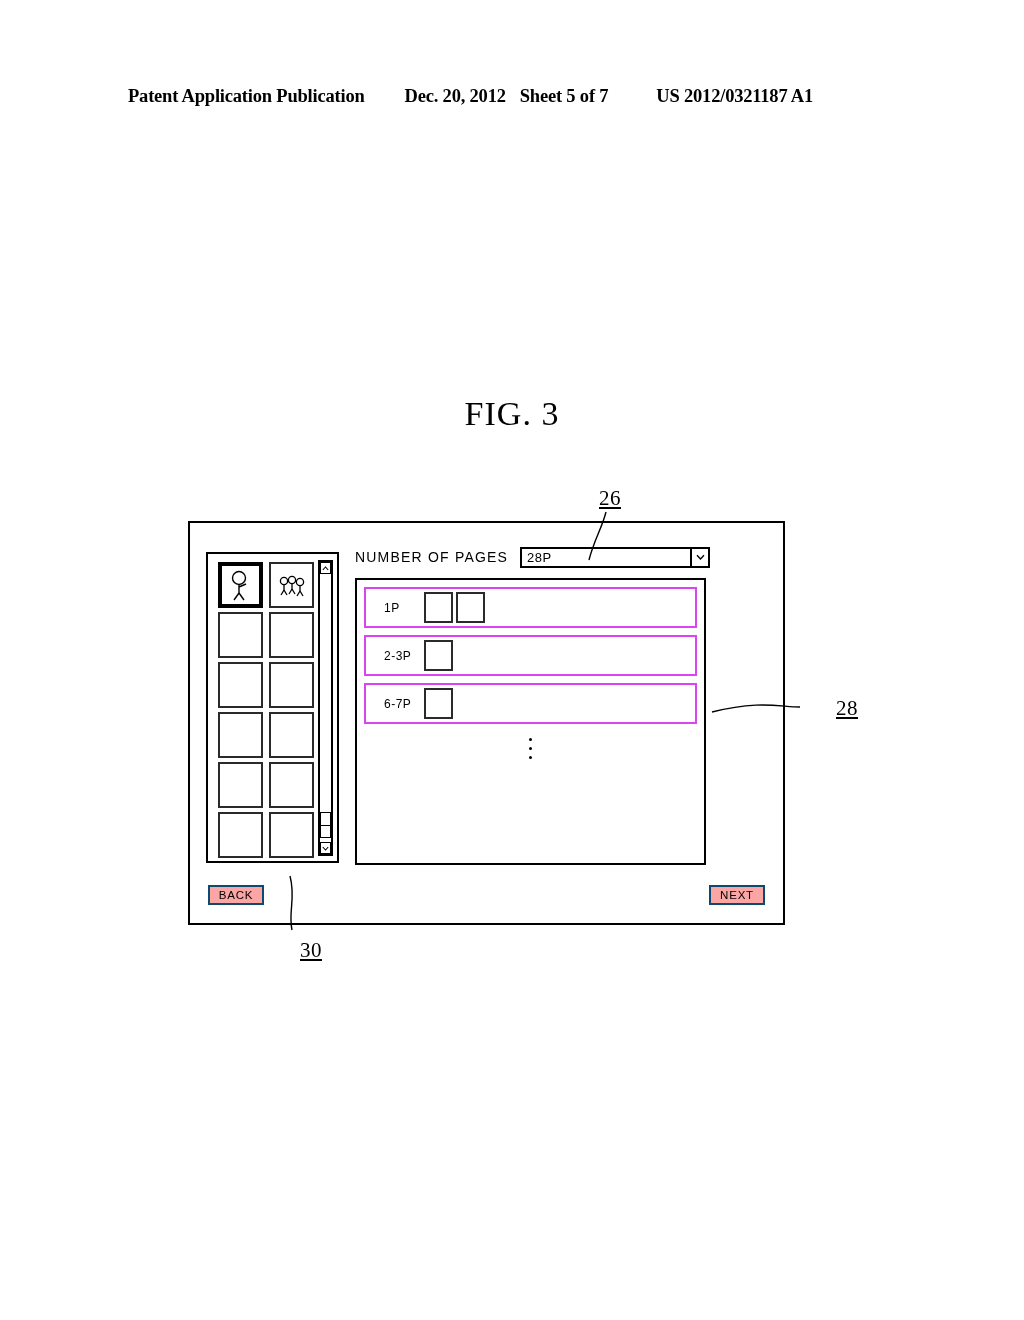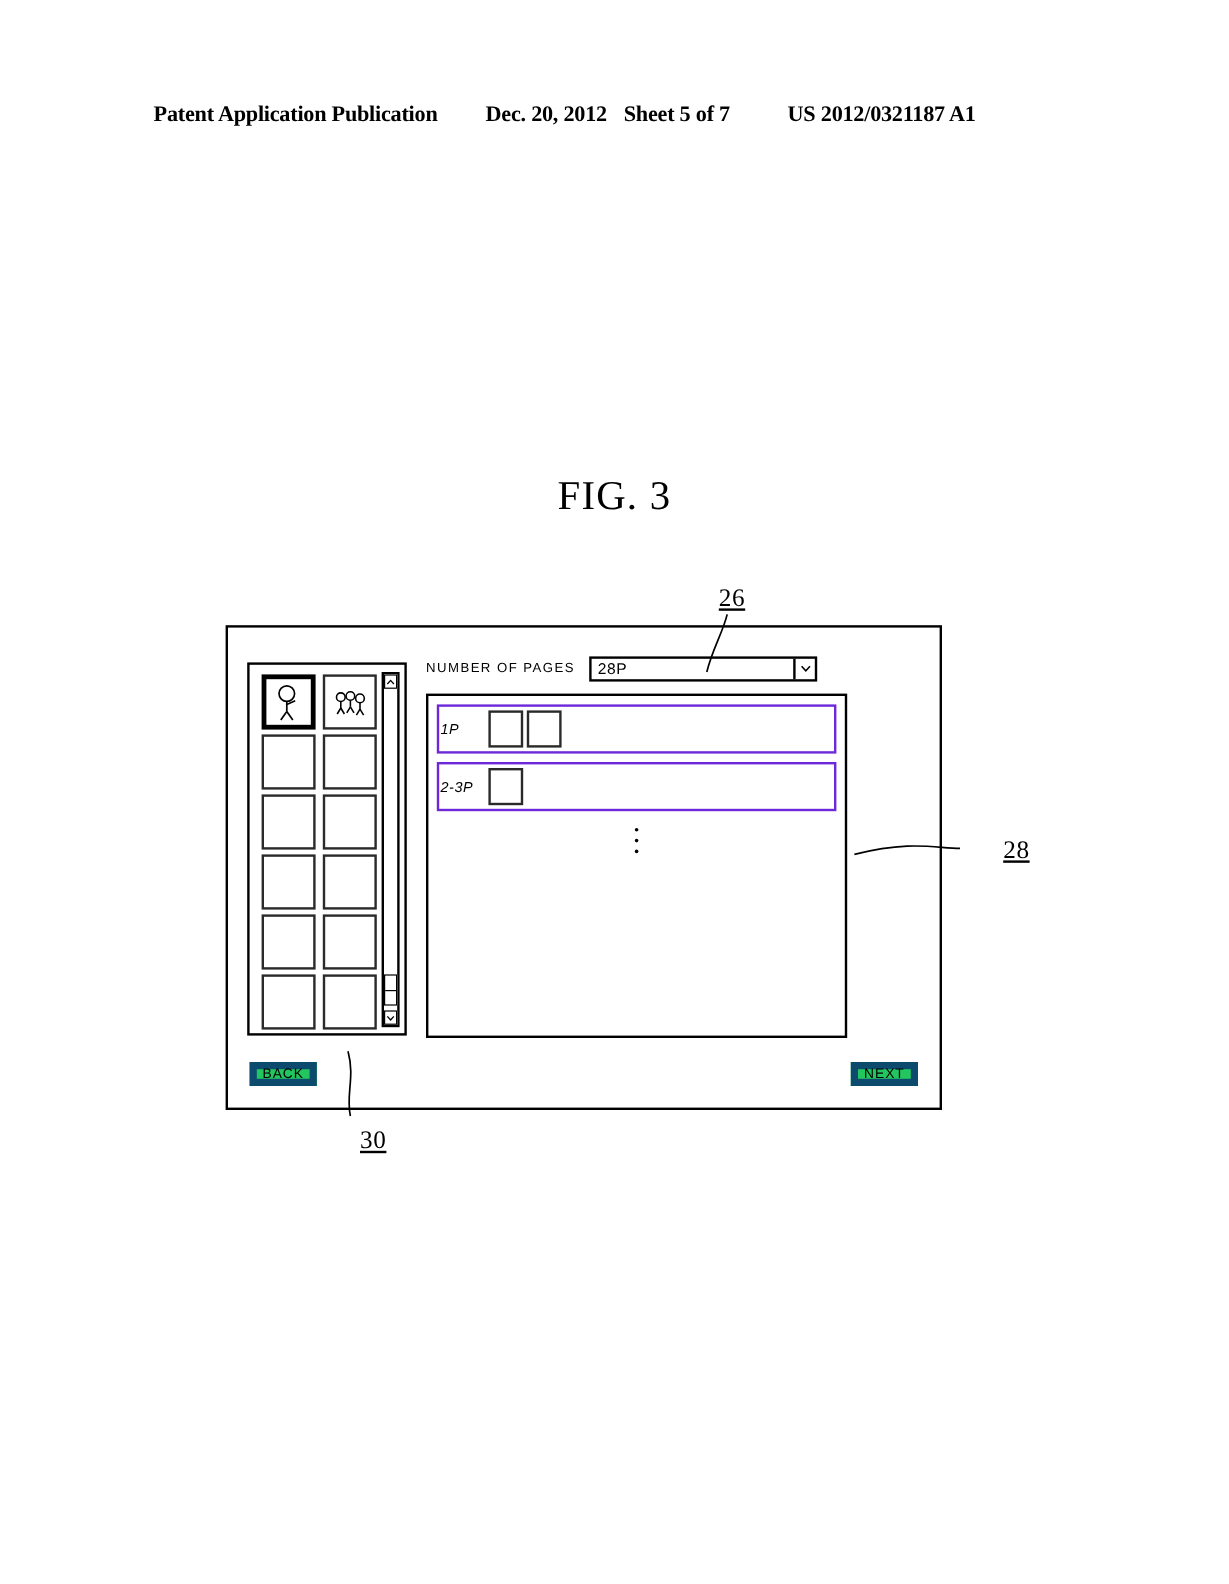--- a/index.html
+++ b/index.html
@@ -162,21 +162,21 @@
   .pages-row {
     position: absolute;
     left: 0;
     top: 0;
     width: 415px;
     height: 24px;
     display: flex;
     align-items: center;
   }
   .pages-label {
-    font-size: 11px;
+    font-size: 14px;
     letter-spacing: 1.2px;
     white-space: nowrap;
   }
   .dropdown {
     margin-left: 12px;
     width: 190px;
     height: 21px;
     border: 2px solid #000;
     box-sizing: border-box;
     background: #fff;
@@ -209,28 +209,27 @@
     width: 351px;
     height: 287px;
     border: 2px solid #000;
     box-sizing: border-box;
     background: #fff;
     padding: 7px 7px 0 7px;
   }
   .spread-row {
     width: 100%;
     height: 41px;
-    border: 2px solid #6d28d9;
+    border: 2px solid #d946ef;
     box-sizing: border-box;
     background: #fff;
     display: flex;
     align-items: center;
     margin-bottom: 7px;
-    padding-left: 1px;
-    font-style: italic;
+    padding-left: 18px;
   }
   .spread-label {
     font-size: 12px;
     letter-spacing: 0.5px;
     width: 40px;
     flex: 0 0 auto;
     white-space: nowrap;
   }
   .slot {
     width: 29px;
@@ -255,23 +254,23 @@
     height: 3px;
     background: #000;
     border-radius: 50%;
   }
 
   
   .btn {
     position: absolute;
     width: 56px;
     height: 20px;
-    border: 6px solid #0c4a6e;
-    box-sizing: border-box;
-    background: #22c55e;
+    border: 2px solid #0c4a6e;
+    box-sizing: border-box;
+    background: #fca5a5;
     display: flex;
     align-items: center;
     justify-content: center;
     font-size: 11.5px;
     letter-spacing: 0.8px;
   }
   .btn-back { left: 18px;  bottom: 18px; }
   .btn-next { right: 18px; bottom: 18px; }
 
   
@@ -392,20 +391,24 @@
         <span class="slot"></span>
         <span class="slot"></span>
       </div>
 
       <div class="spread-row">
         <span class="spread-label">2-3P</span>
         <span class="slot"></span>
       </div>
 
 
+      <div class="spread-row">
+        <span class="spread-label">6-7P</span>
+        <span class="slot"></span>
+      </div>
 
       <div class="ellipsis">
         <i></i>
         <i></i>
         <i></i>
       </div>
     </div>
   </div>
 
   <div class="btn btn-back">BACK</div>

